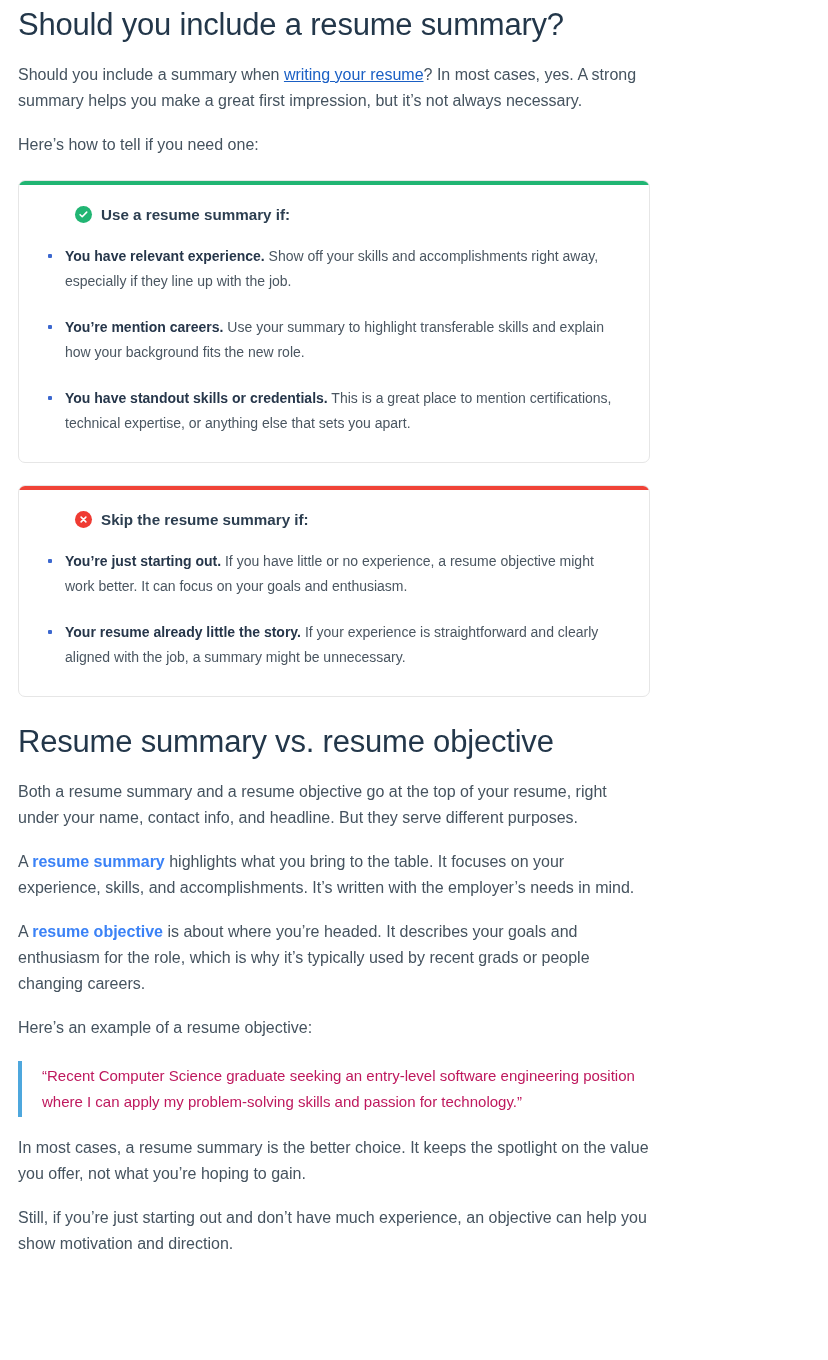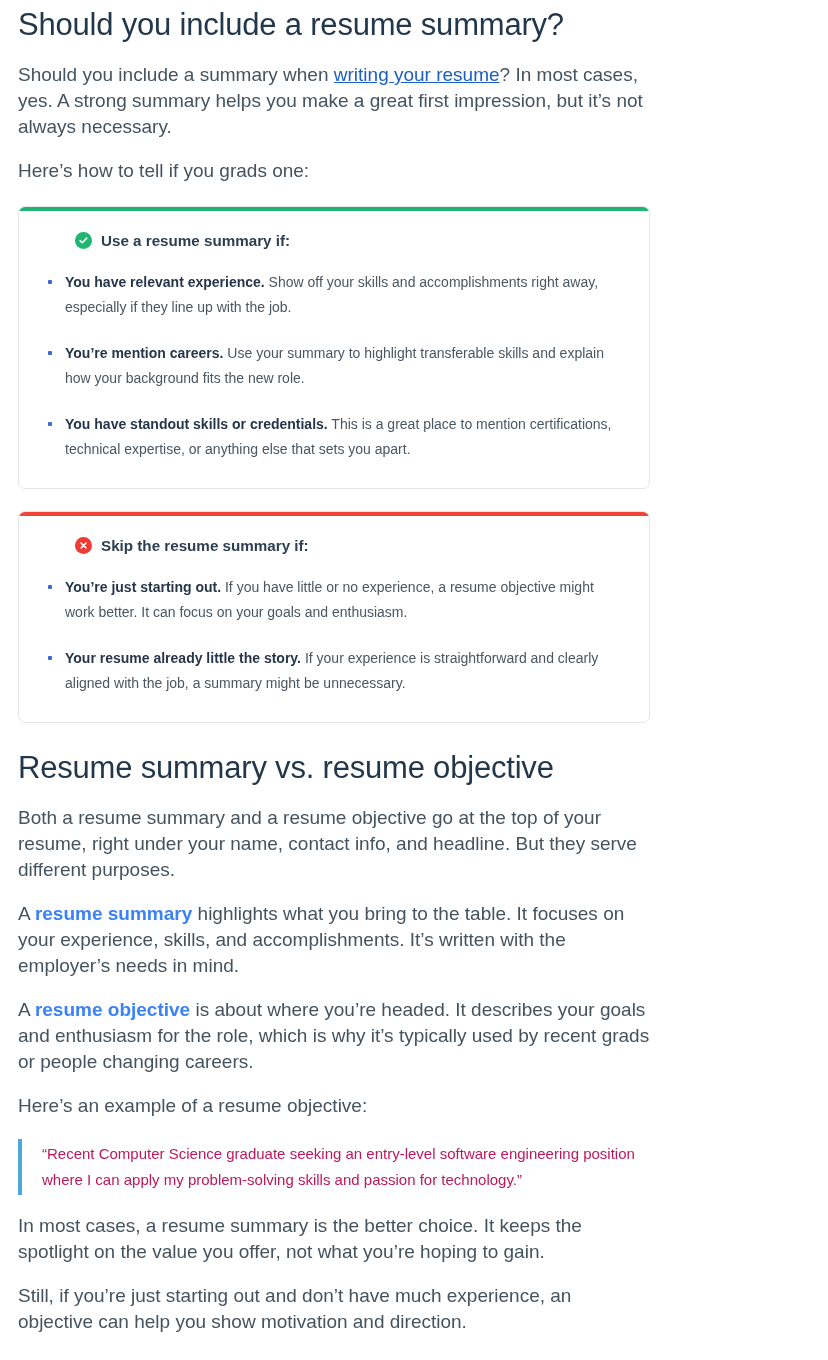--- a/index.html
+++ b/index.html
@@ -29,21 +29,21 @@
     margin: 0;
     padding: 6px 0 0 0;
     letter-spacing: -0.2px;
   }
   h2.section-title.second {
     padding-top: 26px;
     margin-bottom: 0;
   }
 
   p.body-text {
-    font-size: 19px;
+    font-size: 16px;
     line-height: 26px;
     color: #45535f;
     margin: 18px 0 0 0;
   }
 
   p.body-text strong { color: #3b82f6; font-weight: 700; }
 
   a.inline-link {
     color: #1a5fc4;
     text-decoration: underline;
@@ -131,21 +131,21 @@
 </style>
 </head>
 <body>
 
 <div class="page">
 
   <h2 class="section-title">Should you include a resume summary?</h2>
 
   <p class="body-text"><span>Should you include a summary when </span><a class="inline-link" href="#">writing your resume</a><span>? In most cases, yes. A strong summary helps you make a great first impression, but it’s not always necessary.</span></p>
 
-  <p class="body-text">Here’s how to tell if you grads one:</p>
+  <p class="body-text">Here’s how to tell if you need one:</p>
 
   <div class="callout good">
     <div class="top-bar"></div>
     <div class="callout-head">
       <span class="status-icon check">
         <svg width="11" height="11" viewBox="0 0 12 12" aria-hidden="true">
           <path d="M2.3 6.2 L4.6 8.5 L9.5 3.4" fill="none" stroke="#ffffff" stroke-width="1.7" stroke-linecap="round" stroke-linejoin="round"></path>
         </svg>
       </span>
       <span>Use a resume summary if:</span>

